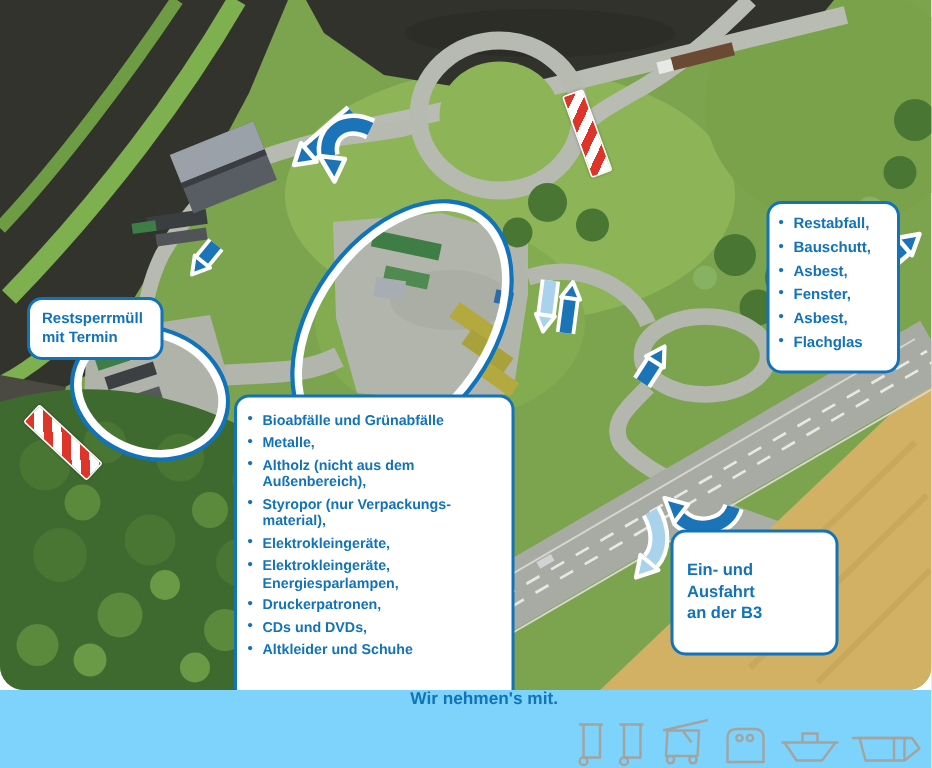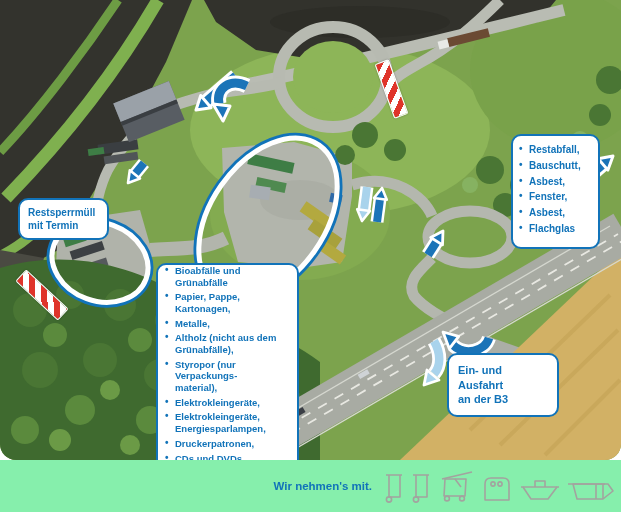--- a/index.html
+++ b/index.html
@@ -6,37 +6,37 @@
   .stage{position:relative;width:621px;height:512px;overflow:hidden;
          font-family:"Liberation Sans",sans-serif;background:#fff;}
   .photo{position:absolute;left:0;top:0;width:621px;height:460px;
          border-radius:0 0 16px 16px;overflow:hidden;}
   .photo svg{display:block;}
   
   .abox{position:absolute;background:#fff;border:2.5px solid #1173b9;border-radius:10px;
         color:#1173b9;font-weight:bold;box-sizing:border-box;}
   .abox .txt{white-space:pre-line;line-height:1.32;}
   .box-left{left:18px;top:198px;width:91px;padding:6px 8px;font-size:10px;}
-  .box-mid{left:156px;top:263px;width:143px;height:240px;padding:0 5px 6px 4px;}
+  .box-mid{left:156px;top:263px;width:187px;height:240px;padding:10px 5px 6px 4px;}
   .box-right{left:511px;top:134px;width:89px;padding:8px 4px 8px 3px;}
-  .box-entr{left:447px;top:353px;width:112px;padding:8px 9px;font-size:11px;}
+  .box-entr{left:447px;top:353px;width:112px;padding:18px 9px;font-size:11px;}
   ul.blist{list-style:none;margin:0;padding:0;}
   ul.blist li{position:relative;padding-left:13px;white-space:pre-line;
               font-size:9.5px;line-height:1.22;margin-bottom:3.2px;}
   ul.blist li::before{content:"•";position:absolute;left:3px;top:-1px;font-size:10px;}
   .box-right ul.blist li{font-size:10px;margin-bottom:3.6px;}
   
   .barrier{position:absolute;border:1.5px solid #fff;border-radius:2px;
            background:repeating-linear-gradient(135deg,#df342a 0 6px,#fff 6px 12px);
            box-shadow:0 0 2px rgba(0,0,0,.35);}
   .barrier1{left:384px;top:60px;width:13px;height:56px;transform:rotate(-20deg);}
   .barrier2{left:34px;top:266px;width:14px;height:56px;transform:rotate(-47deg);}
   
-  .footer{position:absolute;left:0;top:460px;width:621px;height:52px;background:#86efac;
-          display:flex;align-items:center;justify-content:flex-end;gap:12px;padding-right:4px;
+  .footer{position:absolute;left:0;top:460px;width:621px;height:52px;background:#7dd3fc;
+          display:flex;justify-content:flex-end;gap:12px;padding-right:4px;
           box-sizing:border-box;}
   .footer .flabel{color:#1173b9;font-weight:bold;font-size:11.5px;}
   .ficons{display:flex;align-items:flex-end;gap:7px;padding-right:2px;}
   .ficons svg{display:block;}
 </style>
 </head>
 <body>
 
 <div class="stage">
 
@@ -224,24 +224,23 @@
   </div>
 
   <div class="abox box-left">
     <div class="txt">Restsperrmüll
 mit Termin</div>
   </div>
 
   <div class="abox box-mid">
     <ul class="blist">
         <li>Bioabfälle und Grünabfälle</li>
-        <li>Papier, Pappe, Kartonagen,</li>
         <li>Metalle,</li>
         <li>Altholz (nicht aus dem
-Grünabfälle),</li>
+Außenbereich),</li>
         <li>Styropor (nur Verpackungs-
 material),</li>
         <li>Elektrokleingeräte,</li>
         <li>Elektrokleingeräte,
 Energiesparlampen,</li>
         <li>Druckerpatronen,</li>
         <li>CDs und DVDs,</li>
         <li>Altkleider und Schuhe</li>
       </ul>
   </div>

